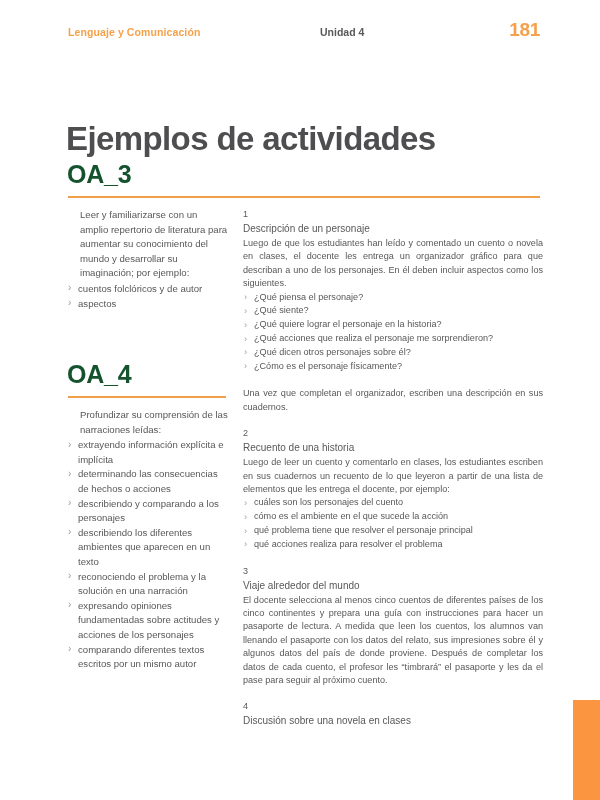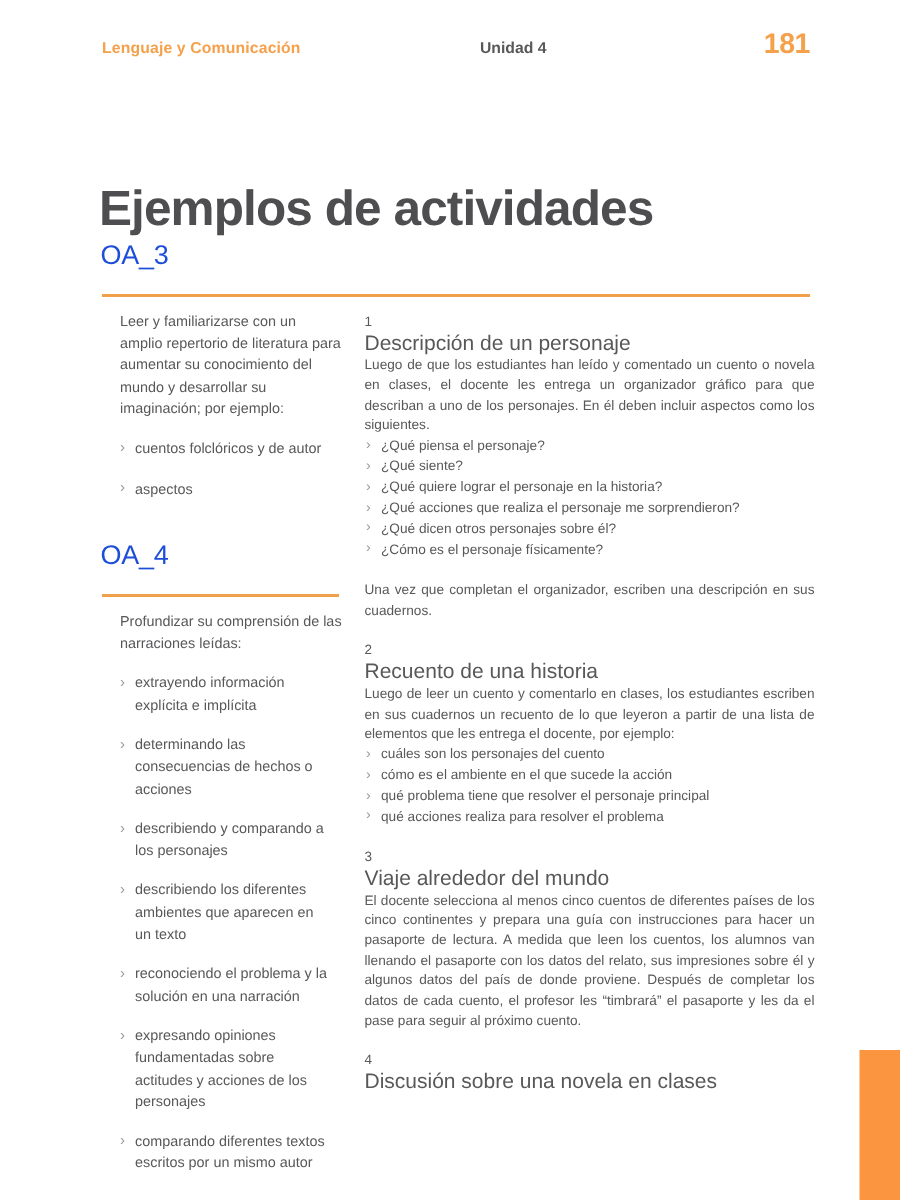--- a/index.html
+++ b/index.html
@@ -79,23 +79,23 @@
     font-size: 33px;
     font-weight: bold;
     letter-spacing: -.6px;
     color: #4e4e50;
     white-space: nowrap;
   }
 
   
   .oa-head {
     position: absolute;
-    font-size: 18px;
-    font-weight: normal;
-    color: #1d4ed8;
+    font-size: 25px;
+    font-weight: bold;
+    color: #14532d;
     letter-spacing: -.2px;
     white-space: nowrap;
   }
   .oa3-head { left: 67px; top: 160px; }
   .oa4-head { left: 67px; top: 360px; }
 
   .rule {
     position: absolute;
     height: 1.5px;
     background: #f0a04a;
@@ -134,41 +134,41 @@
     list-style: none;
     margin: 0;
     padding: 0;
   }
   ul.bullets li {
     position: relative;
     padding-left: 10px;
     font-size: 9.6px;
     line-height: 14.6px;
     color: #58585a;
-    margin: 12px;
+    margin: 0;
   }
   ul.bullets li::before {
     content: "\203A";
     position: absolute;
     left: 0;
     top: -.5px;
     color: #9c9c9e;
     font-size: 10px;
   }
 
   
   .activity { margin-bottom: 13px; }
   .act-num {
     font-size: 9px;
     line-height: 13px;
     color: #58585a;
     margin: 0;
   }
   .act-title {
-    font-size: 14px;
+    font-size: 10px;
     line-height: 15px;
     color: #58585a;
     margin: 0 0 1px 0;
   }
   .act-body {
     font-size: 9.1px;
     line-height: 13.4px;
     color: #58585a;
     margin: 0;
     text-align: justify;

